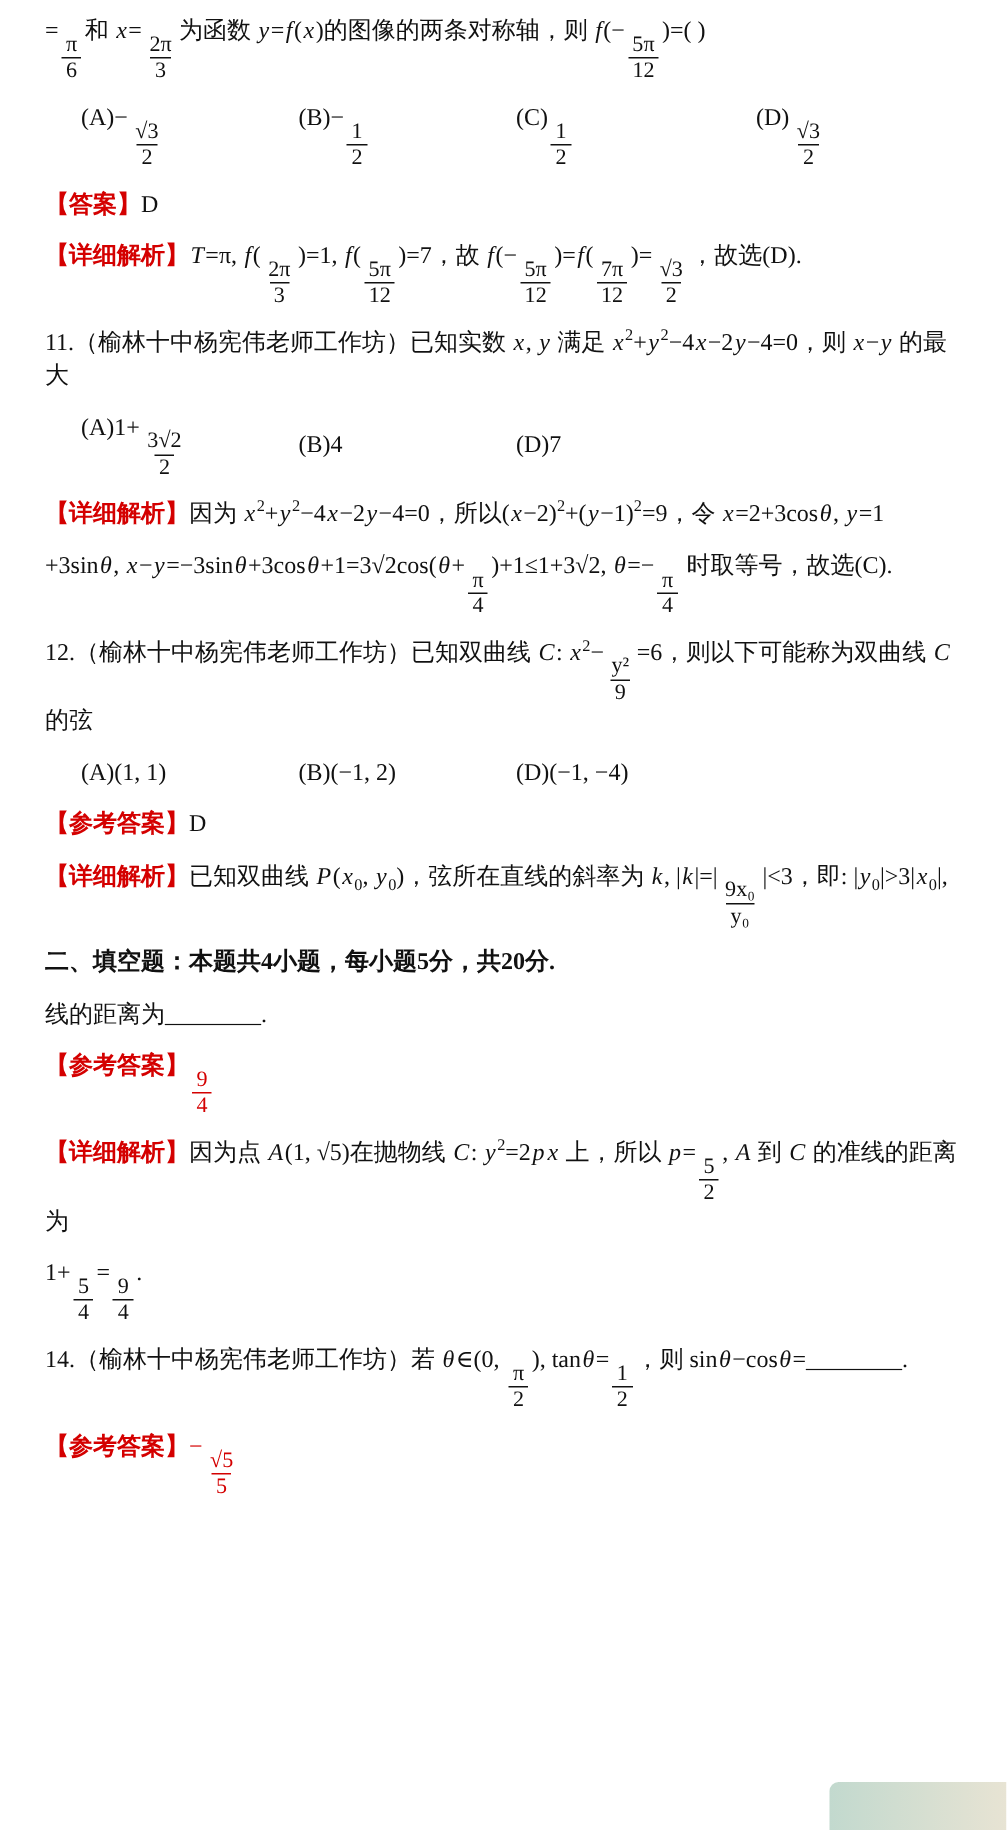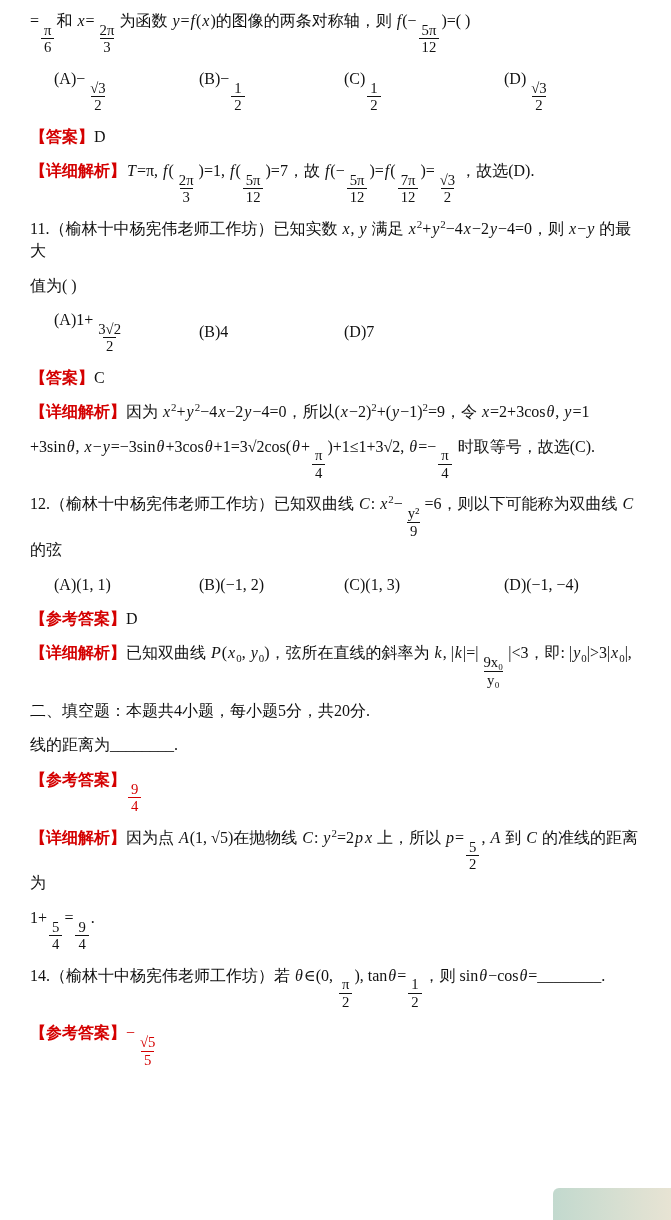--- a/index.html
+++ b/index.html
@@ -10,21 +10,21 @@
     font-size:16px;
   }
   .doc{padding:4px 24px 0 30px;}
   .line{padding:6px 0;line-height:1.4;}
   .opts{display:flex;padding-left:24px;align-items:center;}
   .opt{width:145px;flex:0 0 auto;}
   .opt:nth-child(3){width:160px;}
   .opt:last-child{width:auto;}
   .red{color:var(--red,#d40000);text-align:center;}
   .marker{font-weight:bold;}
-  .bold{font-weight:normal;}
+  .bold{font-weight:bold;}
   .it{font-style:italic;padding:0 1px;}
   sup,sub{font-size:0.68em;line-height:0;}
   .frac{display:inline-flex;flex-direction:column;align-items:center;text-align:center;
         vertical-align:-0.6em;line-height:1.12;font-size:0.92em;margin:0 2px;}
   .frac .num{padding:0 3px;}
   .frac .den{border-top:1px solid currentColor;padding:0 3px;}
   .watermark{position:absolute;right:0;bottom:0;width:118px;height:32px;
         background:linear-gradient(90deg,rgba(144,186,166,0.55),rgba(208,200,168,0.5));
         border-radius:6px 0 0 0;}
 </style>
@@ -71,46 +71,43 @@
         <span class="num">5π</span>
         <span class="den">12</span>
       </span><span>)=</span><span class="it">f</span><span>(</span><span class="frac">
         <span class="num">7π</span>
         <span class="den">12</span>
       </span><span>)=</span><span class="frac">
         <span class="num">√3</span>
         <span class="den">2</span>
       </span><span>，故选(D).</span></div>
     <div class="line"><span>11.（榆林十中杨宪伟老师工作坊）已知实数 </span><span class="it">x</span><span>, </span><span class="it">y</span><span> 满足 </span><span class="it">x</span><sup>2</sup><span>+</span><span class="it">y</span><sup>2</sup><span>−4</span><span class="it">x</span><span>−2</span><span class="it">y</span><span>−4=0，则 </span><span class="it">x</span><span>−</span><span class="it">y</span><span> 的最大</span></div>
-    <div class="line"><span>值为(        )</span></div>
     <div class="line opts">
       <span class="opt"><span>(A)1+</span><span class="frac">
           <span class="num">3√2</span>
           <span class="den">2</span>
         </span></span>
       <span class="opt"><span>(B)4</span></span>
       <span class="opt"><span>(D)7</span></span>
     </div>
-    <div class="line"><span class="red marker">【答案】</span><span>C</span></div>
     <div class="line"><span class="red marker">【详细解析】</span><span>因为 </span><span class="it">x</span><sup>2</sup><span>+</span><span class="it">y</span><sup>2</sup><span>−4</span><span class="it">x</span><span>−2</span><span class="it">y</span><span>−4=0，所以(</span><span class="it">x</span><span>−2)</span><sup>2</sup><span>+(</span><span class="it">y</span><span>−1)</span><sup>2</sup><span>=9，令 </span><span class="it">x</span><span>=2+3cos</span><span class="it">θ</span><span>, </span><span class="it">y</span><span>=1</span></div>
     <div class="line"><span>+3sin</span><span class="it">θ</span><span>, </span><span class="it">x</span><span>−</span><span class="it">y</span><span>=−3sin</span><span class="it">θ</span><span>+3cos</span><span class="it">θ</span><span>+1=3√2cos(</span><span class="it">θ</span><span>+</span><span class="frac">
         <span class="num">π</span>
         <span class="den">4</span>
       </span><span>)+1≤1+3√2, </span><span class="it">θ</span><span>=−</span><span class="frac">
         <span class="num">π</span>
         <span class="den">4</span>
       </span><span> 时取等号，故选(C).</span></div>
     <div class="line"><span>12.（榆林十中杨宪伟老师工作坊）已知双曲线 </span><span class="it">C</span><span>: </span><span class="it">x</span><sup>2</sup><span>−</span><span class="frac">
         <span class="num">y²</span>
         <span class="den">9</span>
       </span><span>=6，则以下可能称为双曲线 </span><span class="it">C</span><span> 的弦</span></div>
     <div class="line opts">
       <span class="opt"><span>(A)(1, 1)</span></span>
       <span class="opt"><span>(B)(−1, 2)</span></span>
-      <span class="opt"><span>(C)(1, 3)</span></span>
       <span class="opt"><span>(D)(−1, −4)</span></span>
     </div>
     <div class="line"><span class="red marker">【参考答案】</span><span>D</span></div>
     <div class="line"><span class="red marker">【详细解析】</span><span>已知双曲线 </span><span class="it">P</span><span>(</span><span class="it">x</span><sub>0</sub><span>, </span><span class="it">y</span><sub>0</sub><span>)，弦所在直线的斜率为 </span><span class="it">k</span><span>, |</span><span class="it">k</span><span>|=|</span><span class="frac">
         <span class="num">9x₀</span>
         <span class="den">y₀</span>
       </span><span>|&lt;3，即: |</span><span class="it">y</span><sub>0</sub><span>|&gt;3|</span><span class="it">x</span><sub>0</sub><span>|,</span></div>
     <div class="line"><span class="bold">二、填空题：本题共4小题，每小题5分，共20分.</span></div>
     <div class="line"><span>线的距离为________.</span></div>
     <div class="line"><span class="red marker">【参考答案】</span><span class="frac red">

